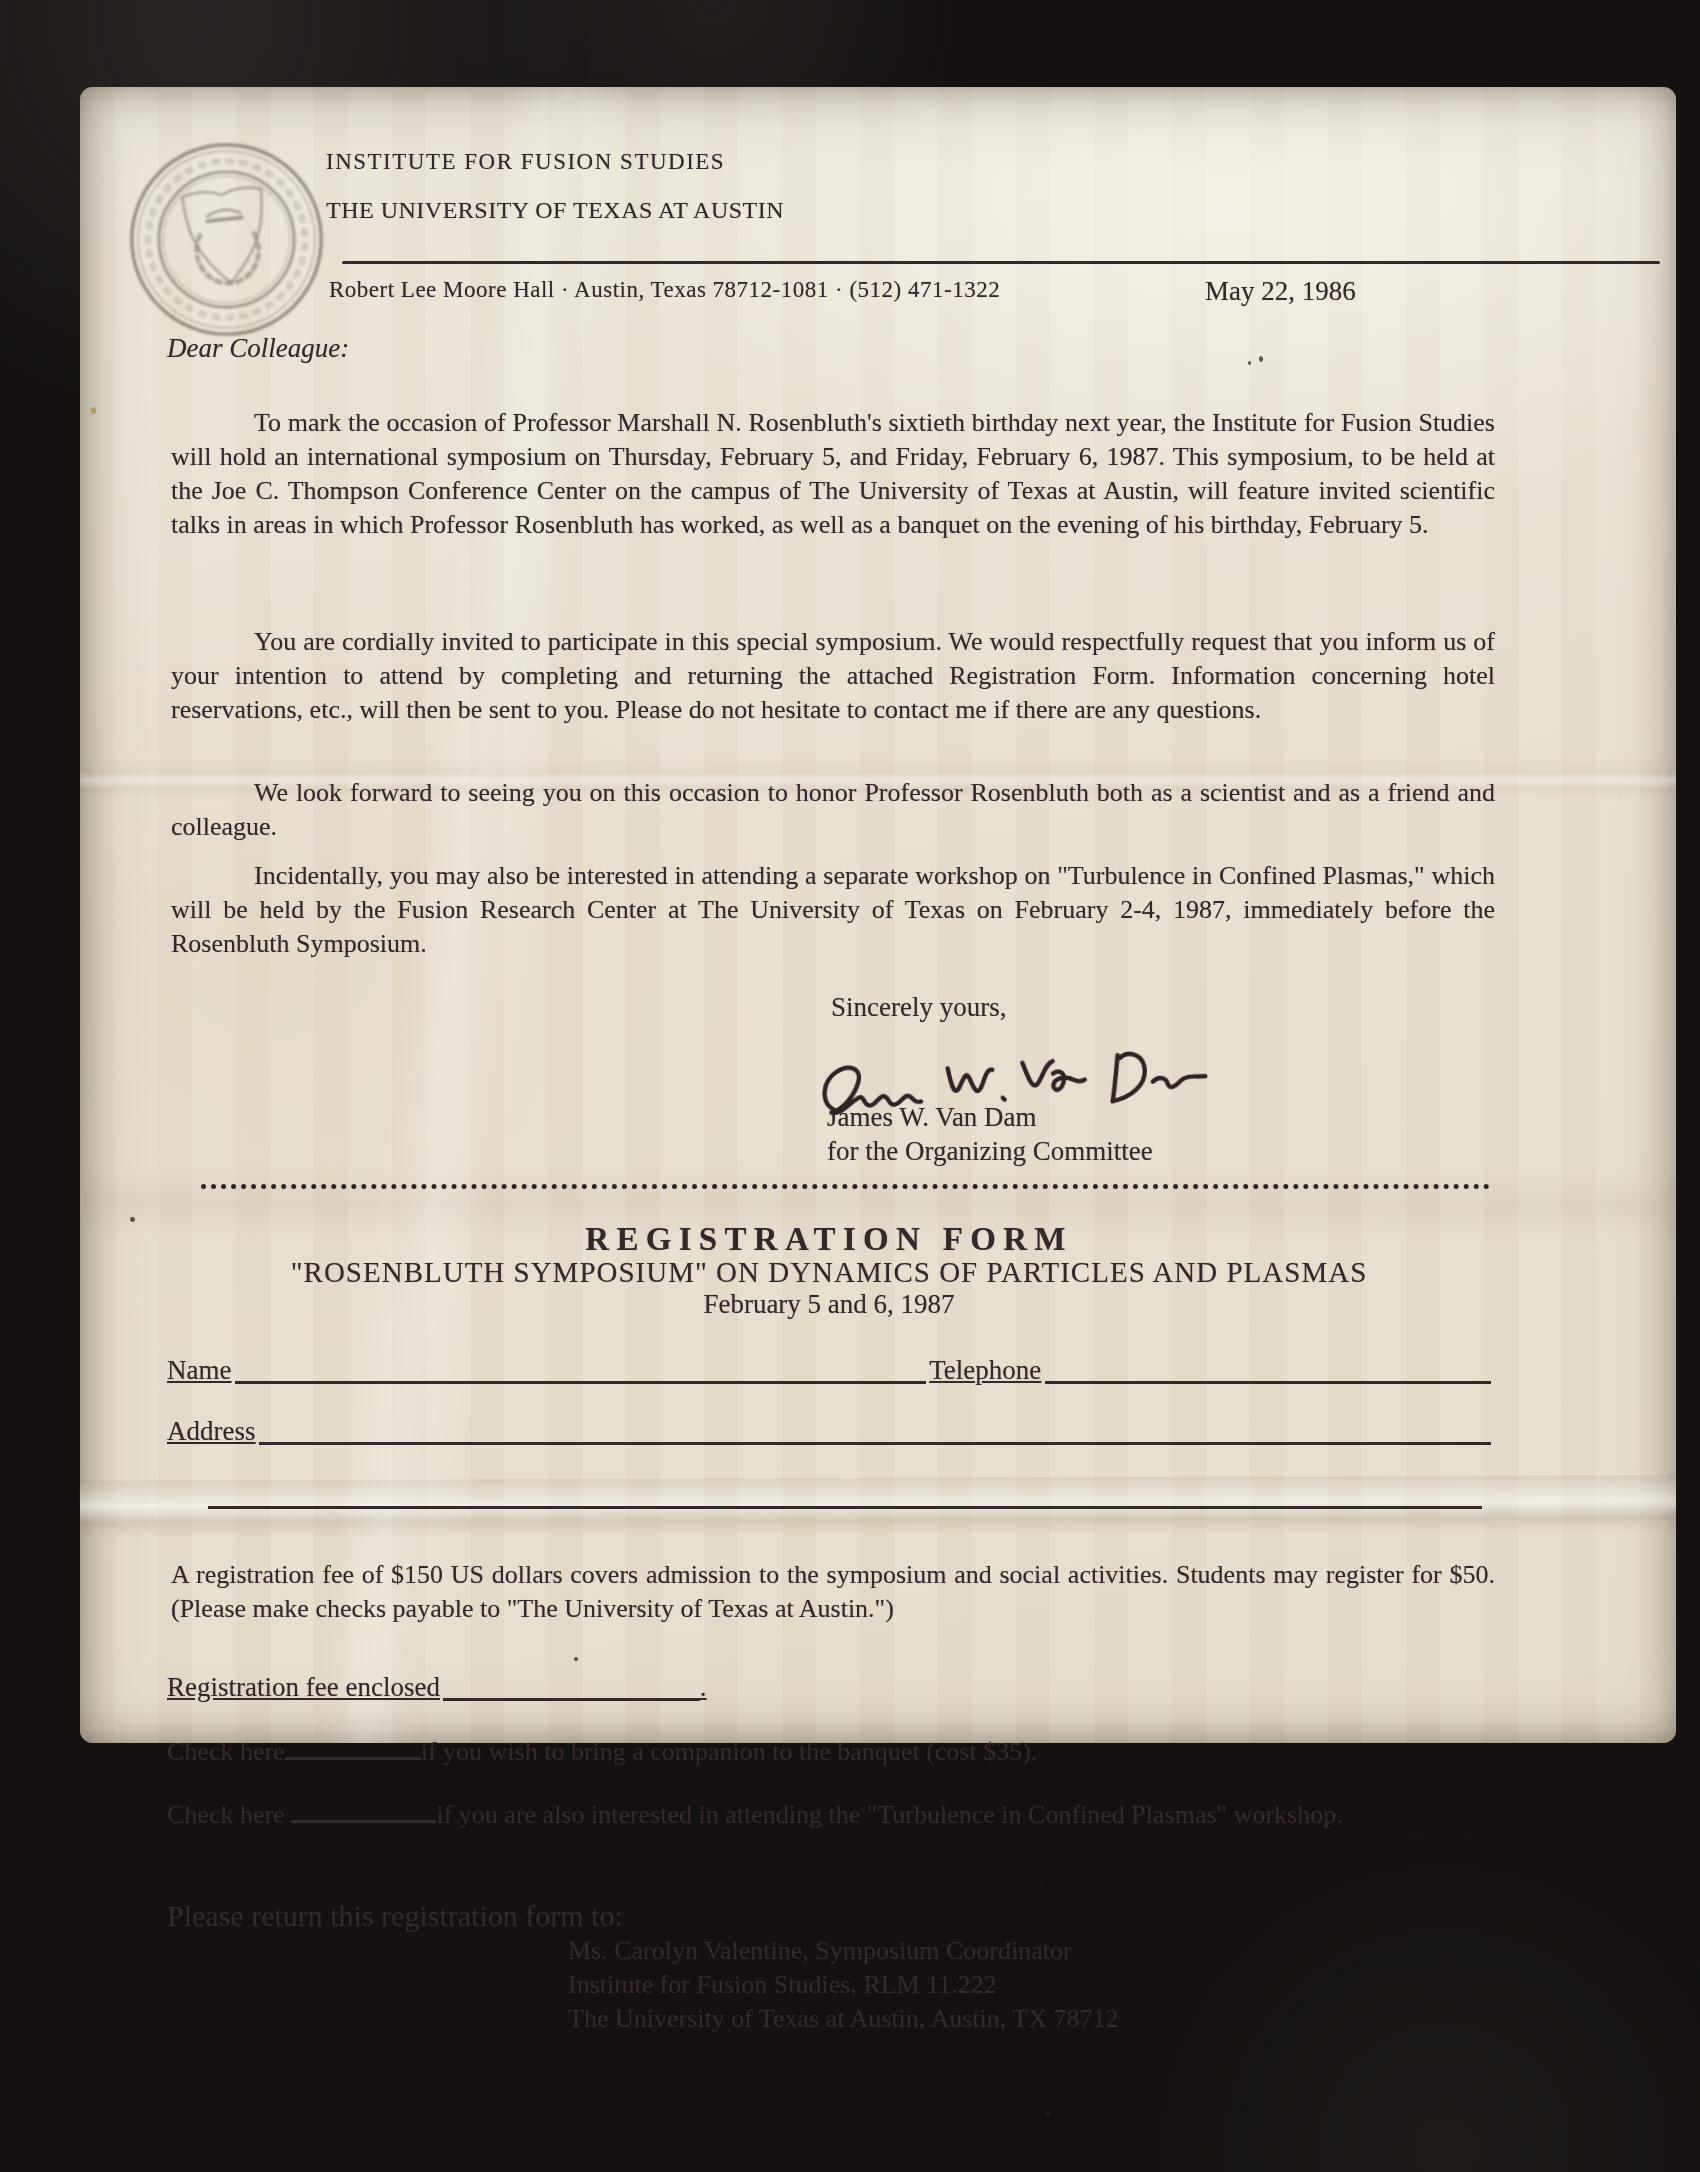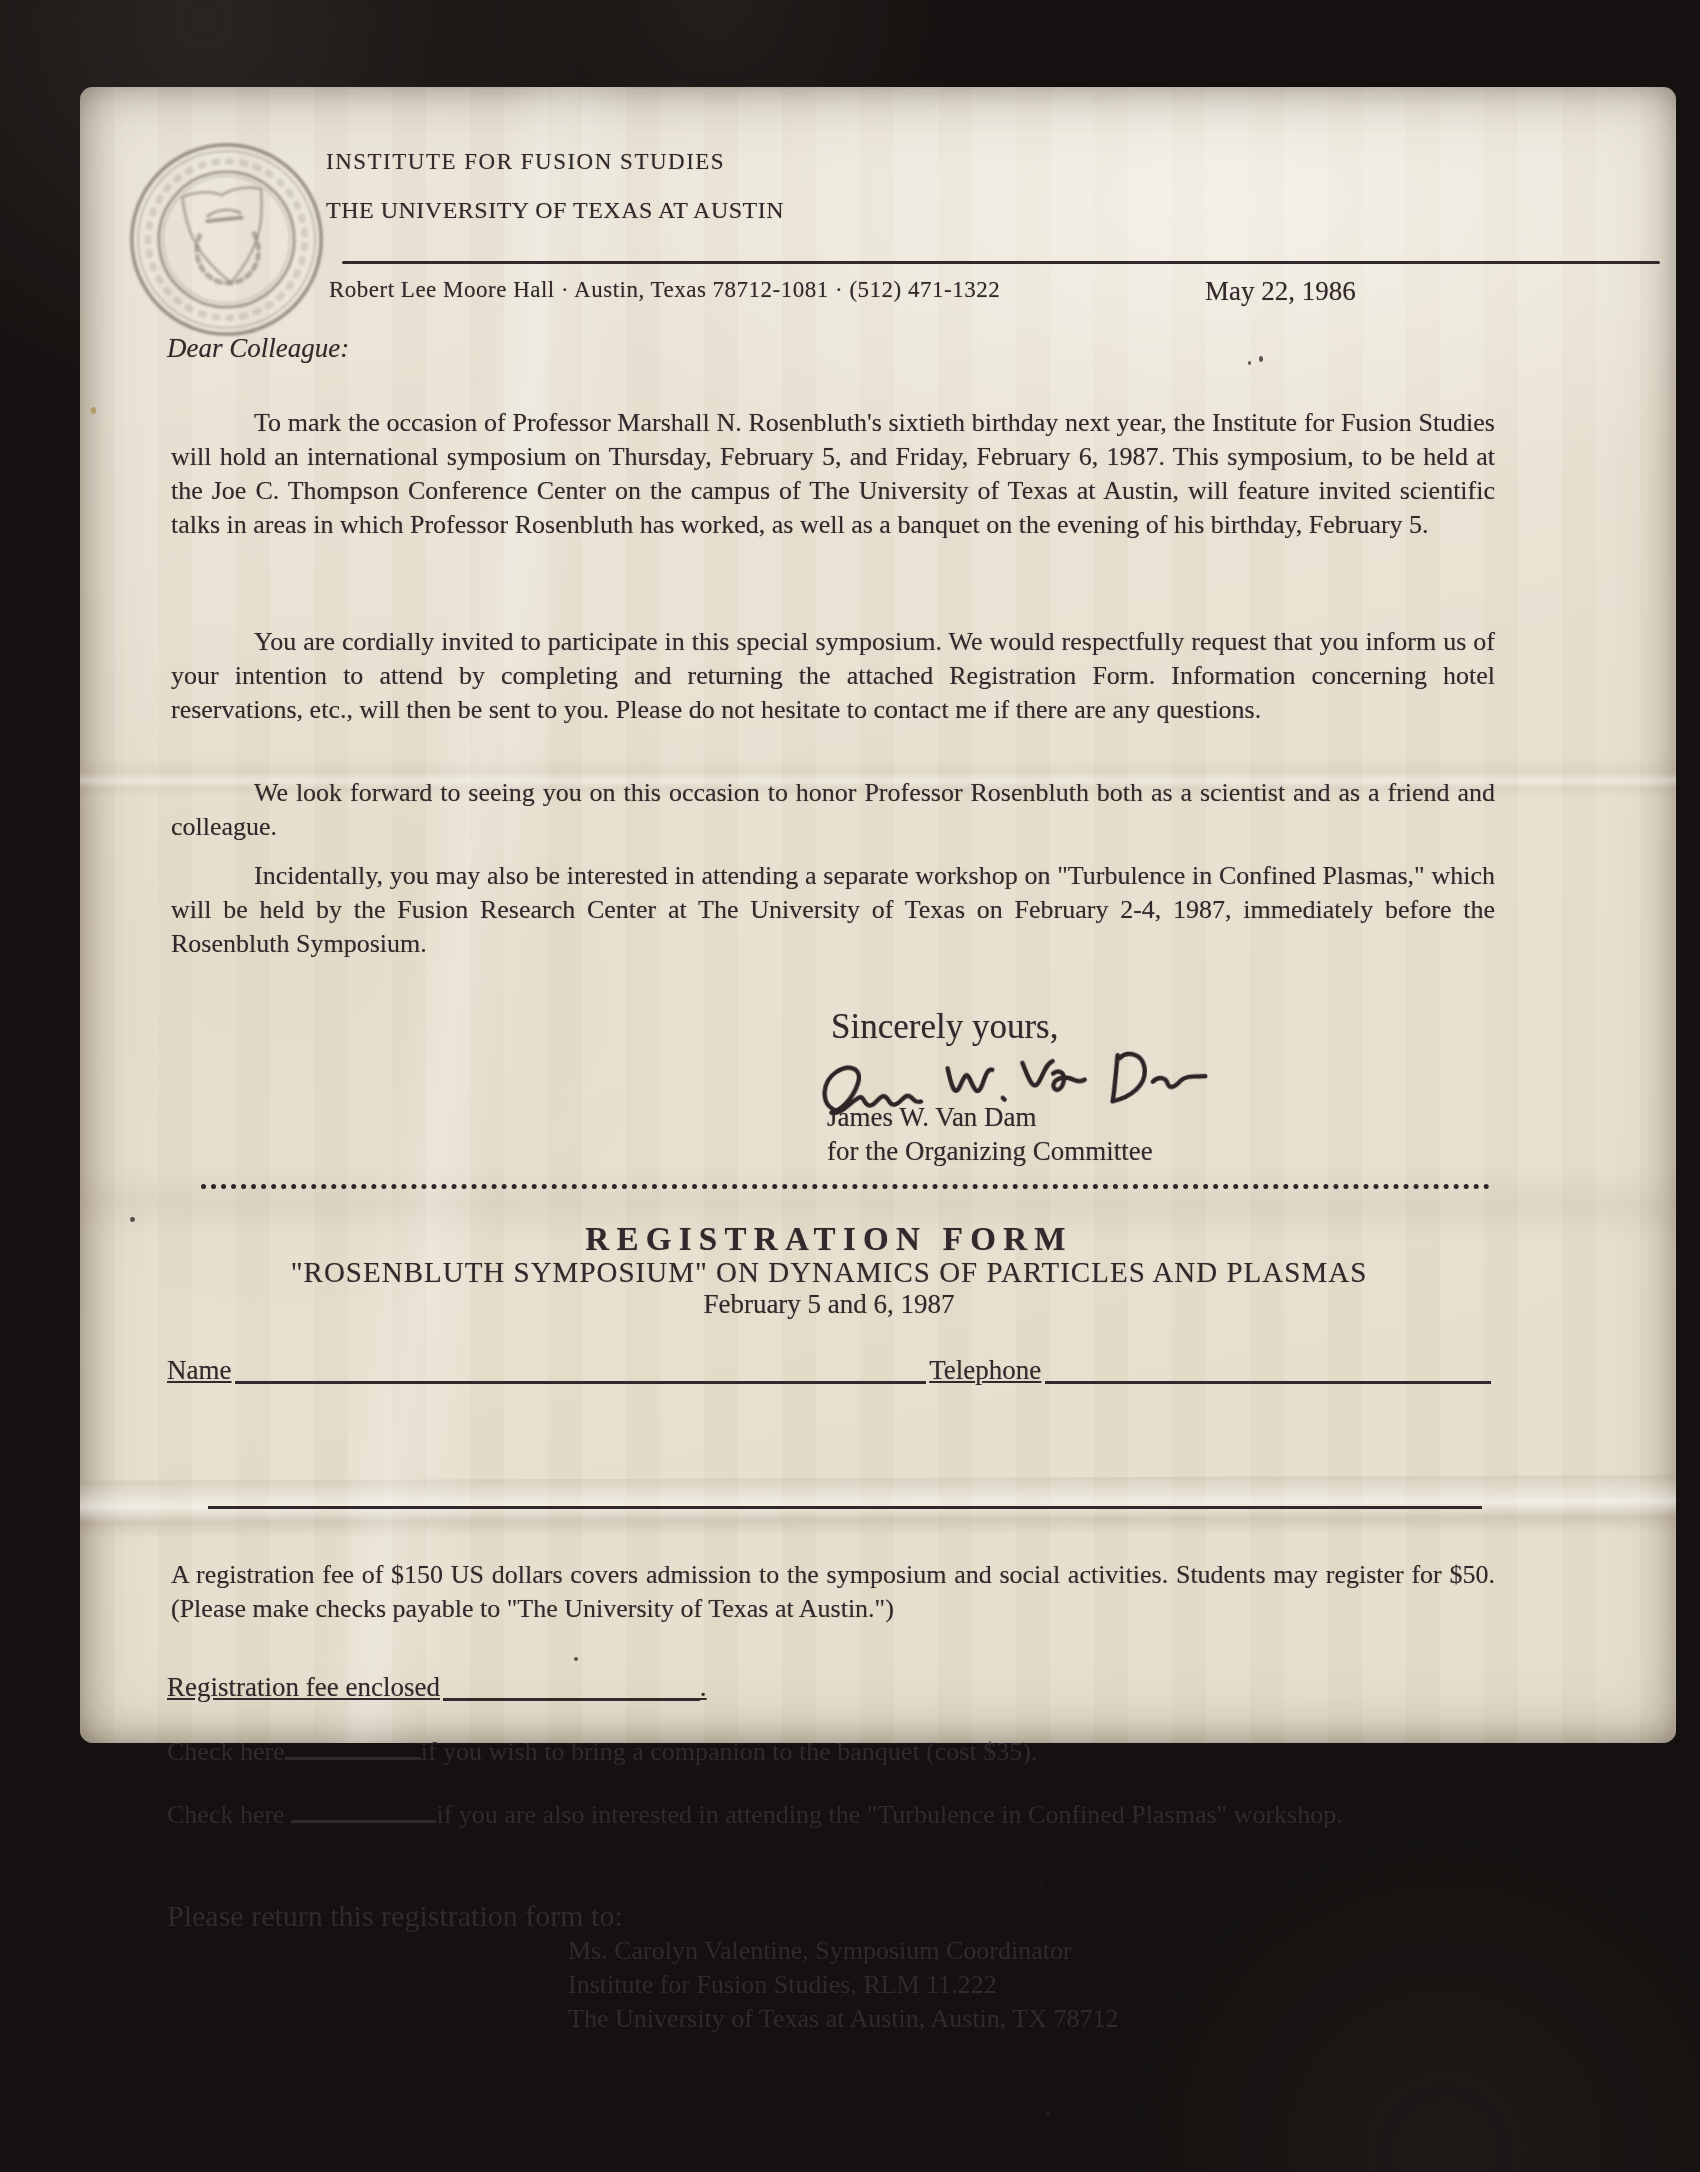--- a/index.html
+++ b/index.html
@@ -48,21 +48,21 @@
   .lh-address { position:absolute; left:249px; top:190px; font-size:23px; letter-spacing:0.5px; }
   .lh-date { position:absolute; left:1125px; top:189px; font-size:27px; }
 
   .salutation { position:absolute; left:87px; top:246px; font-size:27px;font-style:italic; }
   .para { position:absolute; left:87px; width:1324px; font-size:26px; line-height:34px;
           text-align:justify; hyphens:none; margin:4px; }
   .indent { text-indent:83px; }
   .p1 { top:315px; } .p2 { top:534px; } .p3 { top:685px; } .p4 { top:768px; }
 
   .sig-block { position:absolute; left:751px; top:905px; width:727px; height:300px; }
-  .closing { position:absolute; left:0; top:15px; font-size:35px; }
+  .closing { position:absolute; left:0; top:0; font-size:27px; }
   .signature { position:absolute; left:-22px; top:39px; }
   .signature svg { filter:blur(0.3px); transform:rotate(-2deg); }
   .sig-name { position:absolute; left:-3.9px; top:110px; font-size:27px; }
   .sig-title { position:absolute; left:-3.9px; top:144px; font-size:27px; }
 
   .dotted-sep { position:absolute; left:121px; top:1097px; width:1289px; height:0;
                 border-top:5.3px dotted #2e2528; }
 
   .form-title { position:absolute; left:87px; top:1134px; width:1324px; text-align:center;
                 font-size:33px; font-weight:bold; letter-spacing:7.3px; }
@@ -159,20 +159,24 @@
   <div class="form-subtitle">"ROSENBLUTH SYMPOSIUM" ON DYNAMICS OF PARTICLES AND PLASMAS</div>
   <div class="form-dates">February 5 and 6, 1987</div>
 
   <div class="frow row-name">
     <span>Name</span>
     <span class="blank grow-a"></span>
     <span>Telephone</span>
     <span class="blank grow-b"></span>
   </div>
 
+  <div class="frow row-address">
+    <span>Address</span>
+    <span class="blank grow-b"></span>
+  </div>
   <div class="blank-line2"></div>
 
   <p class="para fee-note">A registration fee of $150 US dollars covers admission to the symposium and social activities. Students may register for $50.  (Please make checks payable to "The University of Texas at Austin.")</p>
 
   <div class="frow row-fee">
     <span>Registration fee enclosed</span>
     <span class="blank fee-blank"></span>
     <span>.</span>
   </div>
 

